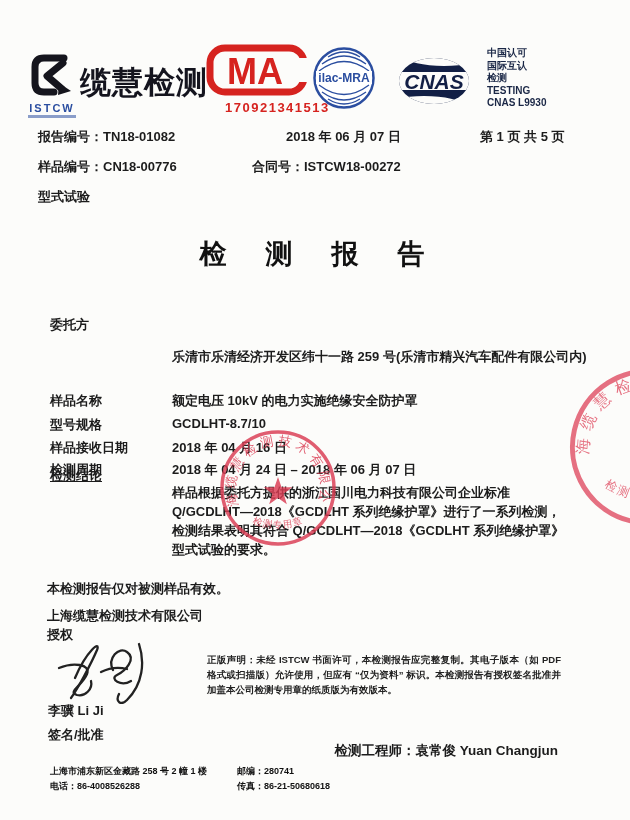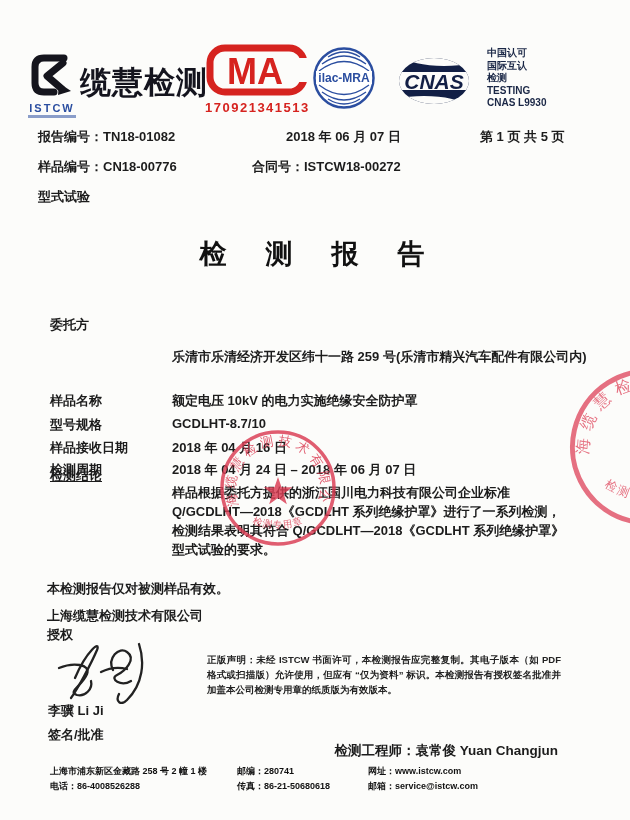--- a/index.html
+++ b/index.html
@@ -3,21 +3,21 @@
 <meta charset="utf-8">
 <style>
   html,body{margin:0;padding:0;background:#e9e9e9;}
   .page{position:relative;width:630px;height:820px;background:#fcfcfa;overflow:hidden;
         font-family:"Liberation Sans","DejaVu Sans",sans-serif;color:#1c1c1c;}
   .abs{position:absolute;}
   
   .brand{font-size:31px;font-weight:900;color:#14141e;letter-spacing:1px;}
   .istcw-text{font-size:11px;font-weight:800;color:#2b4ea0;letter-spacing:2px;text-align:center;width:48px;}
   .istcw-tagline{width:48px;height:3px;background:#2b4ea0;opacity:.55;margin-top:1px;}
-  .cma-number{width:104px;text-align:center;font-size:13px;font-weight:800;color:#d6231f;letter-spacing:1.5px;}
+  .cma-number{width:104px;text-align:center;font-size:13px;font-weight:800;color:#d6231f;letter-spacing:1.5px;margin-left:20px;}
   .cert-text{font-size:10px;font-weight:800;color:#1a2746;line-height:12.5px;}
   .cert-text div{white-space:nowrap;}
   
   .meta{font-size:13px;font-weight:700;white-space:nowrap;}
   
   .title{left:0;top:236px;width:630px;text-align:center;font-size:27px;font-weight:800;
          letter-spacing:6px;color:#111;}
   
   .dlabel{left:50px;font-size:13px;font-weight:700;white-space:nowrap;}
   .dvalue{left:172px;font-size:13px;font-weight:700;}
@@ -193,18 +193,14 @@
   </div>
 
   <div class="abs foot" style="left:50px;top:764px;">
     <div>上海市浦东新区金藏路 258 号 2 幢 1 楼</div>
     <div>电话：86-4008526288</div>
   </div>
   <div class="abs foot" style="left:237px;top:764px;">
     <div>邮编：280741</div>
     <div>传真：86-21-50680618</div>
   </div>
-  <div class="abs foot" style="left:368px;top:764px;">
-    <div>网址：www.istcw.com</div>
-    <div>邮箱：service@istcw.com</div>
-  </div>
 
 </div>
 
 </body></html>

